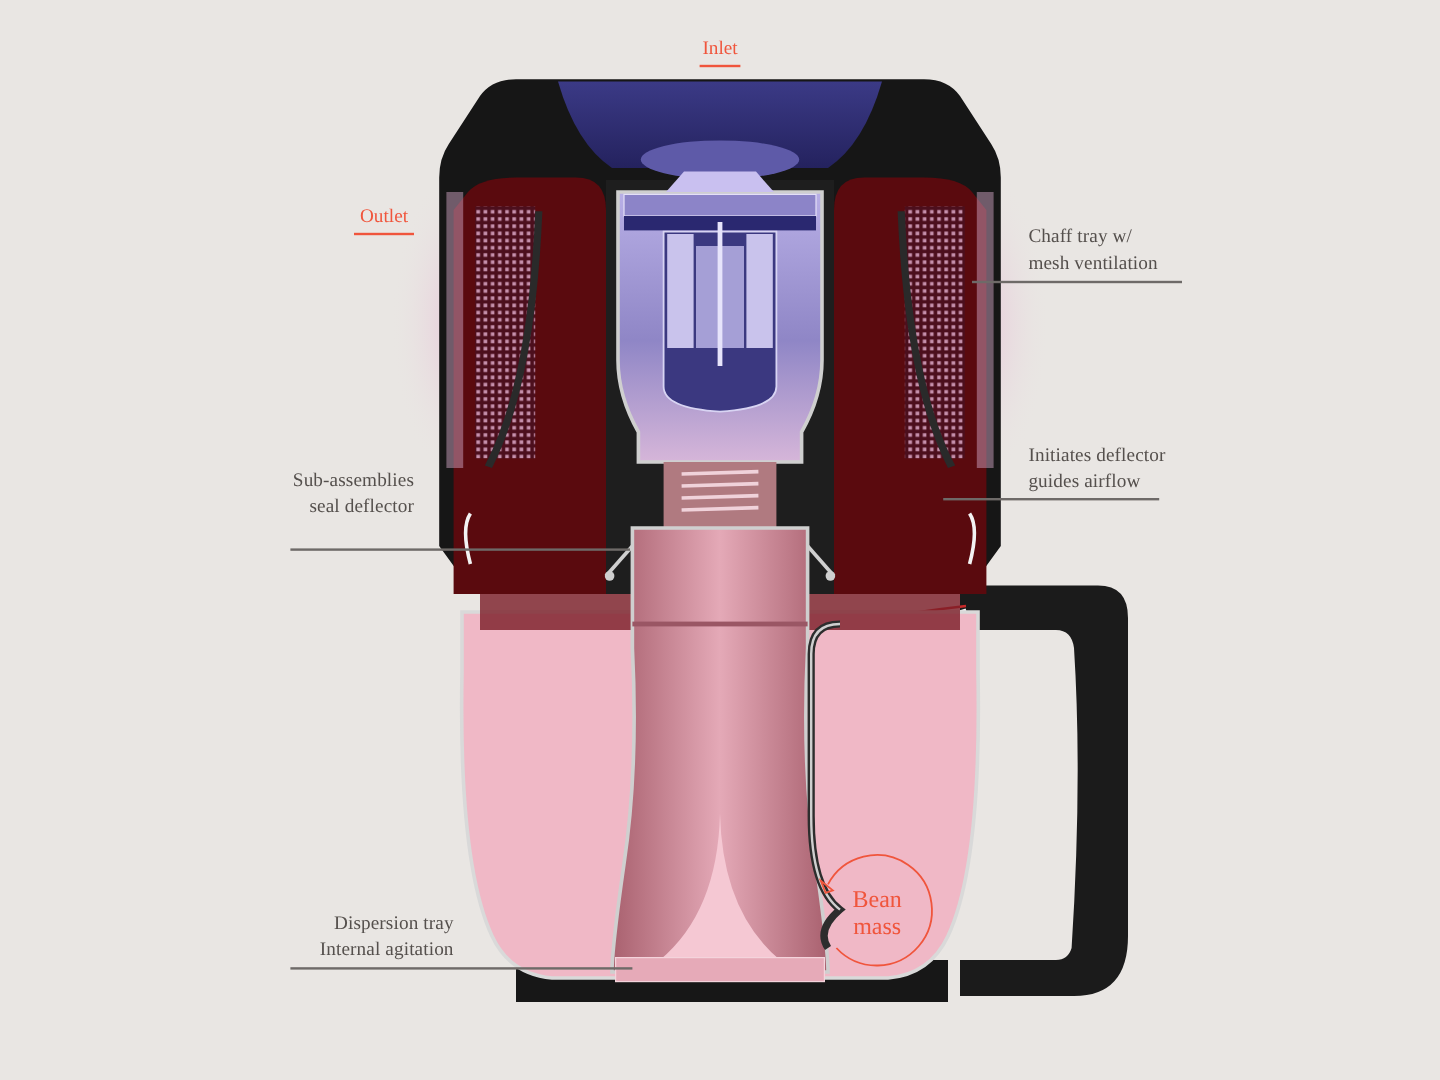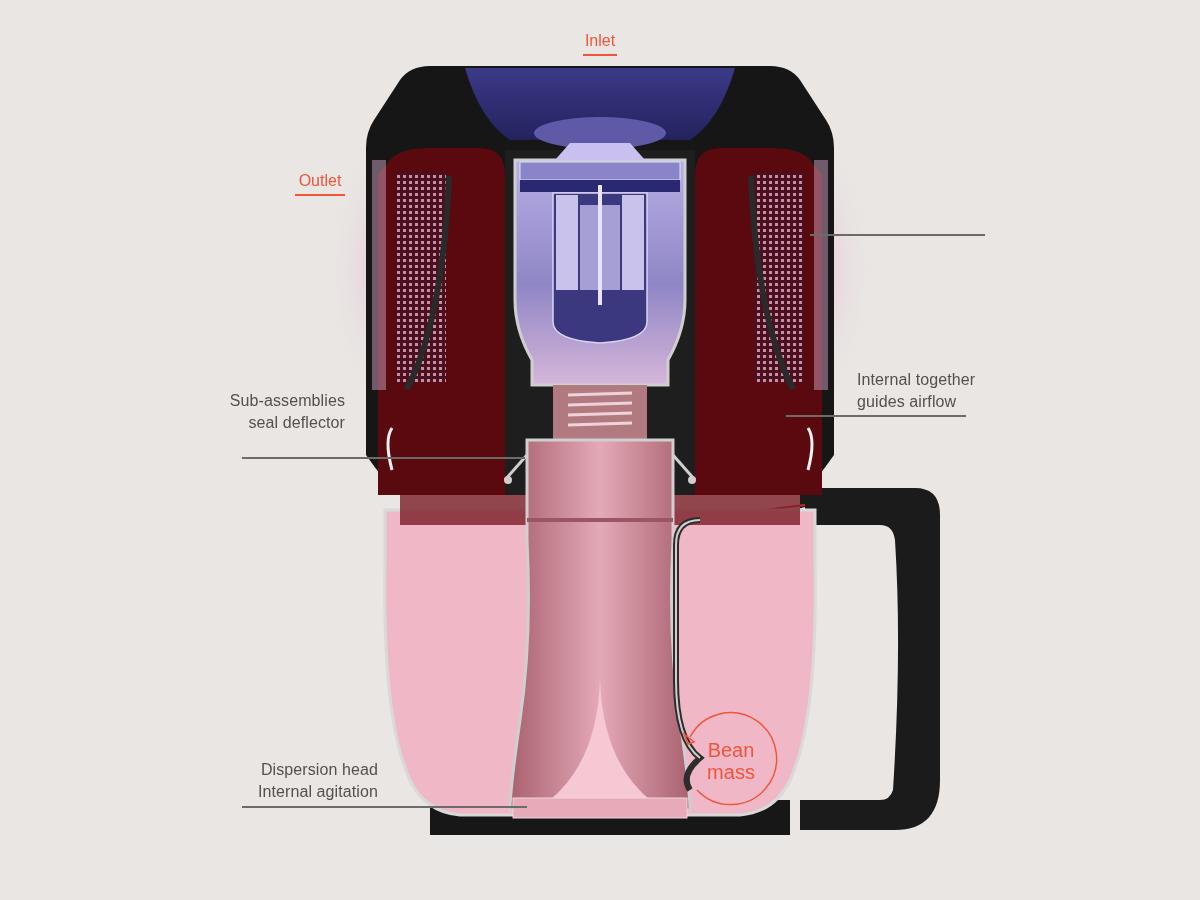--- a/index.html
+++ b/index.html
@@ -2,21 +2,21 @@
 <html><head>
 <meta charset="utf-8">
 <style>
   html, body { margin:0; padding:0; }
   body {
     width:1200px; height:900px; overflow:hidden;
     background:#e9e6e3;
     font-family:"Liberation Sans", "DejaVu Sans", sans-serif;
     position:relative;
   }
-  #stage { position:absolute; left:0; top:0; width:1200px; height:900px; }
+  #stage { position:absolute; left:0; top:0; width:1200px; height:900px;font-family:Liberation Serif, serif; }
   .label {
     position:absolute; font-size:16px; line-height:22px; color:#55504d;
     letter-spacing:0.1px; white-space:nowrap;
   }
   .label.right { text-align:right; }
   .label .line { display:block; }
   .accent-label {
     position:absolute; font-size:16px; line-height:20px; color:#f0553c;
     text-align:center;
   }
@@ -128,36 +128,40 @@
     <path d="M697 790 A46 46 0 1 0 690 737" stroke="#f0553c" stroke-width="1.5" fill="none"></path>
     <path d="M684 734 L694 742 L688 744 Z" stroke="#f0553c" stroke-width="1.5" fill="none"></path>
   </svg>
 
   <div class="accent-label" style="left:570px;top:31px;width:60px;">Inlet</div>
   <div class="accent-underline" style="left:583px;top:54px;width:34px;"></div>
 
   <div class="accent-label" style="left:290px;top:171px;width:60px;text-align:center;">Outlet</div>
   <div class="accent-underline" style="left:295px;top:194px;width:50px;"></div>
 
+  <div class="label" style="left:857px;top:187px;">
+    <span class="line">Chaff tray w/</span>
+    <span class="line">mesh ventilation</span>
+  </div>
   <div class="leader" style="left:810px;top:234px;width:175px;"></div>
 
   <div class="label" style="left:857px;top:369px;">
-    <span class="line">Internal together</span>
+    <span class="line">Initiates deflector</span>
     <span class="line">guides airflow</span>
   </div>
   <div class="leader" style="left:786px;top:415px;width:180px;"></div>
 
   <div class="label right" style="left:200px;top:390px;width:145px;">
     <span class="line">Sub-assemblies</span>
     <span class="line">seal deflector</span>
   </div>
   <div class="leader" style="left:242px;top:457px;width:283px;"></div>
 
   <div class="label right" style="left:200px;top:759px;width:178px;">
-    <span class="line">Dispersion head</span>
+    <span class="line">Dispersion tray</span>
     <span class="line">Internal  agitation</span>
   </div>
   <div class="leader" style="left:242px;top:806px;width:285px;"></div>
 
   <div class="bean-text" style="left:700px;top:739px;width:62px;">
     <span class="line" style="display:block">Bean</span>
     <span class="line" style="display:block">mass</span>
   </div>
 </div>
 

